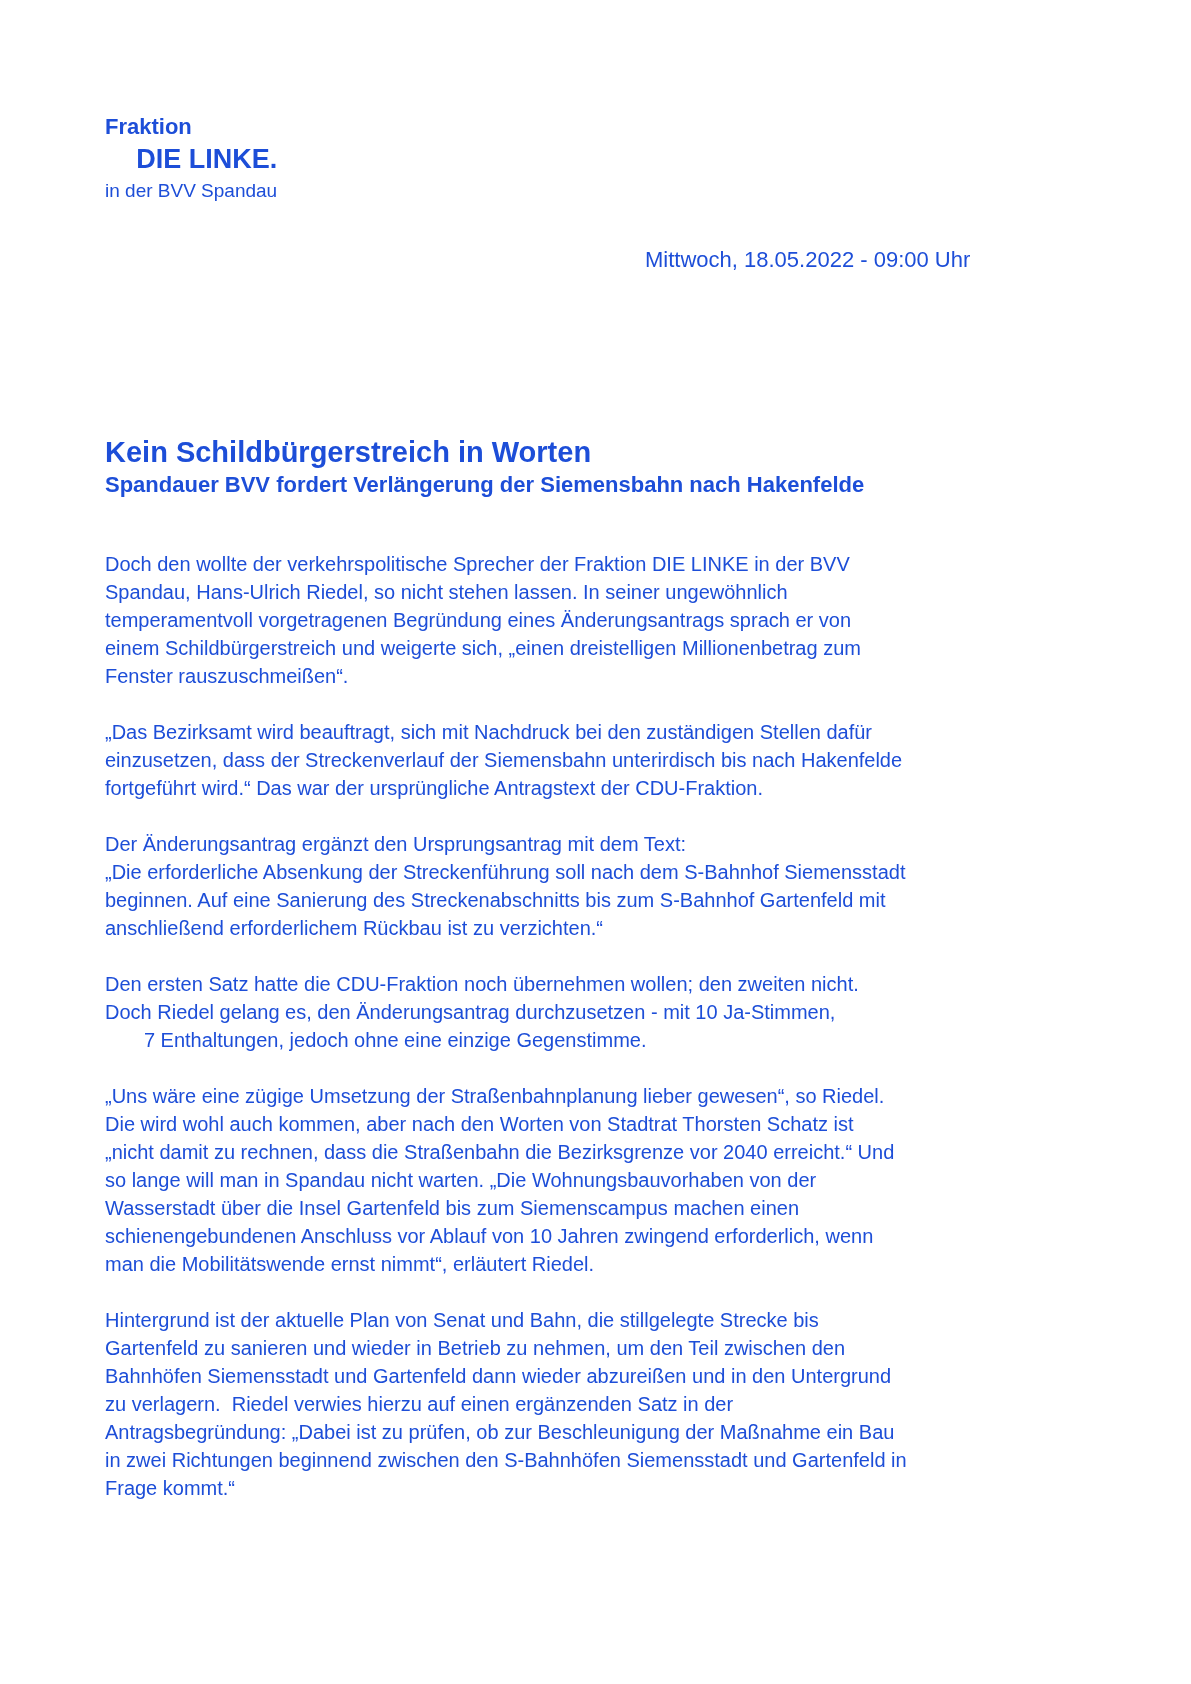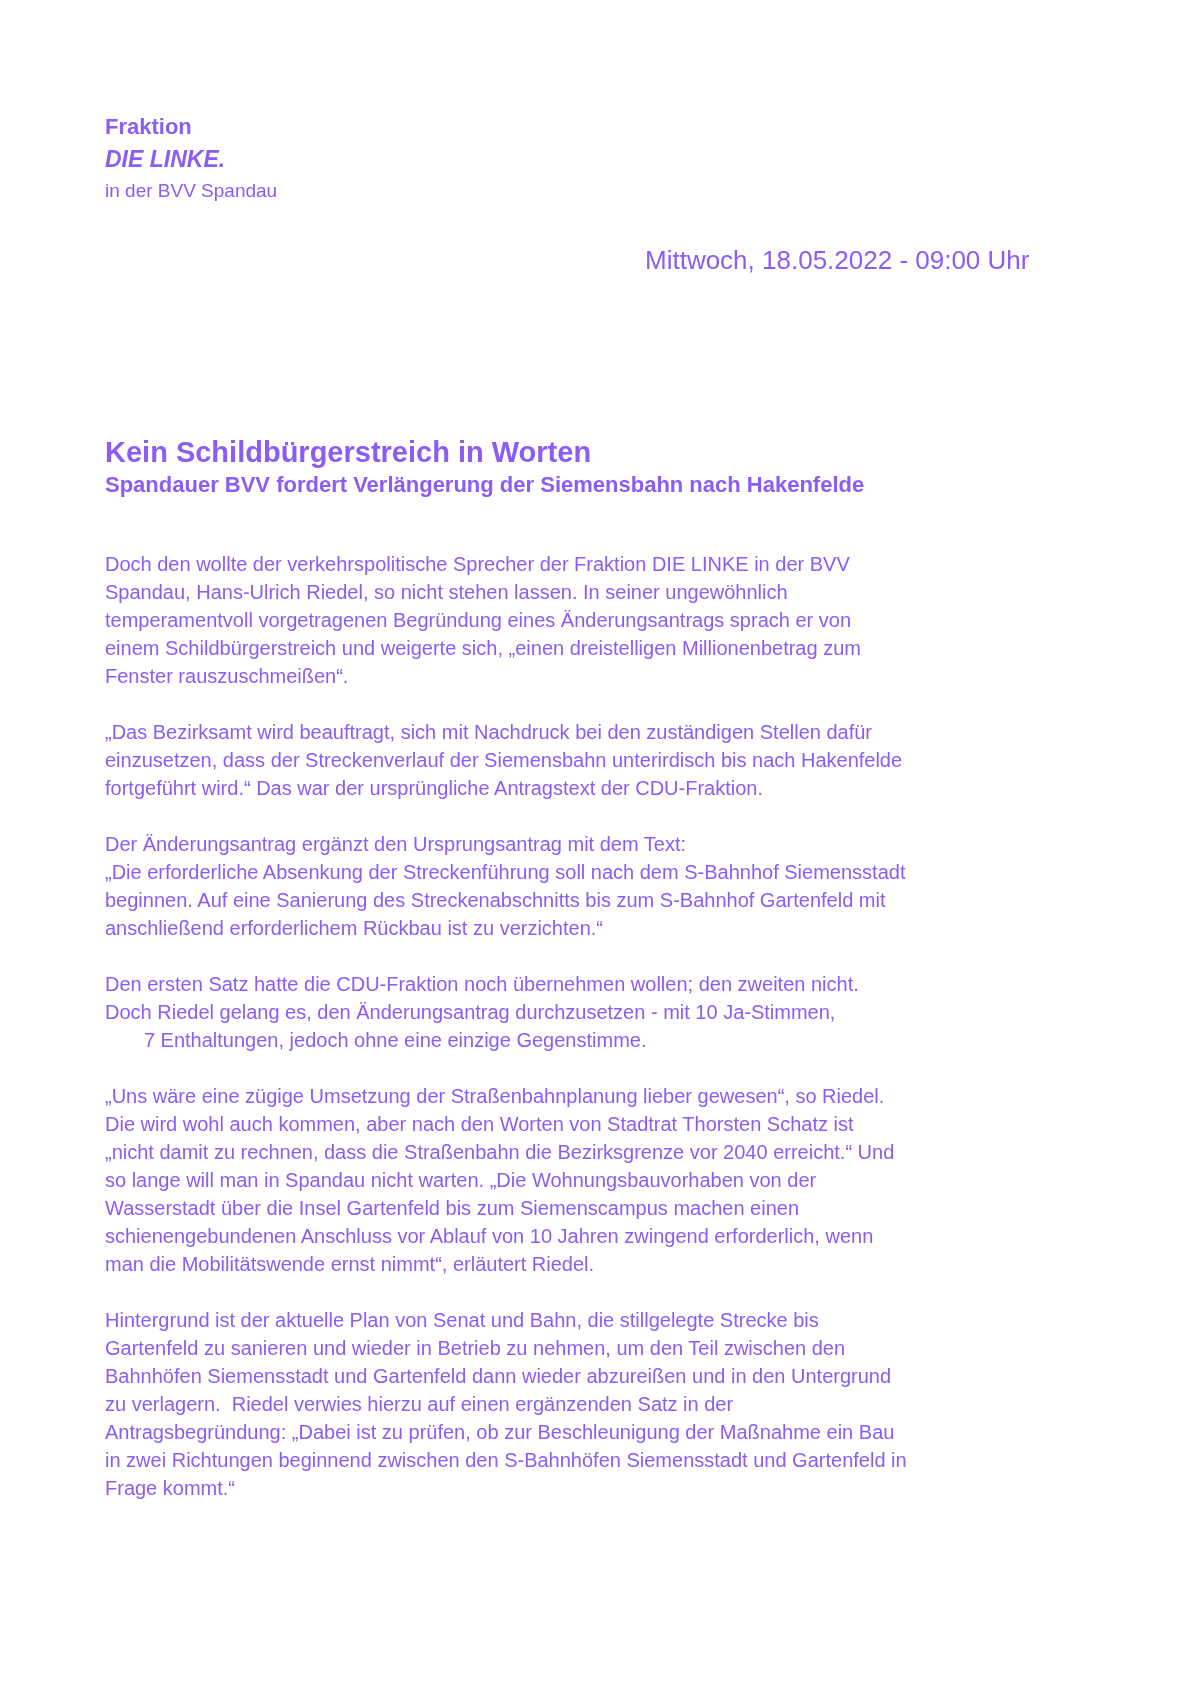--- a/index.html
+++ b/index.html
@@ -5,49 +5,49 @@
   html, body {
     margin: 0;
     padding: 0;
     background: #ffffff;
   }
   .page {
     position: relative;
     width: 1191px;
     height: 1684px;
     background: #ffffff;
-    color: #8b5cf6;
+    color: #1d4ed8;
     font-family: "Liberation Sans", sans-serif;
     overflow: hidden;
   }
   .letterhead {
     position: absolute;
     left: 105px;
     top: 112px;
   }
   .letterhead .lh-line1 {
     font-size: 22px;
     line-height: 30px;
     font-weight: bold;
   }
   .letterhead .lh-line2 {
-    font-size: 23px;
+    font-size: 27px;
     line-height: 34px;
     font-weight: bold;
-    font-style: italic;
+    text-align: right;
   }
   .letterhead .lh-line3 {
     font-size: 19px;
     line-height: 30px;
   }
   .dateline {
     position: absolute;
     left: 645px;
     top: 246px;
-    font-size: 26px;
+    font-size: 22px;
     line-height: 28px;
   }
   .doc-title {
     position: absolute;
     left: 105px;
     top: 349px;
     width: 905px;
     text-align: center;
     font-size: 28px;
     font-weight: bold;

